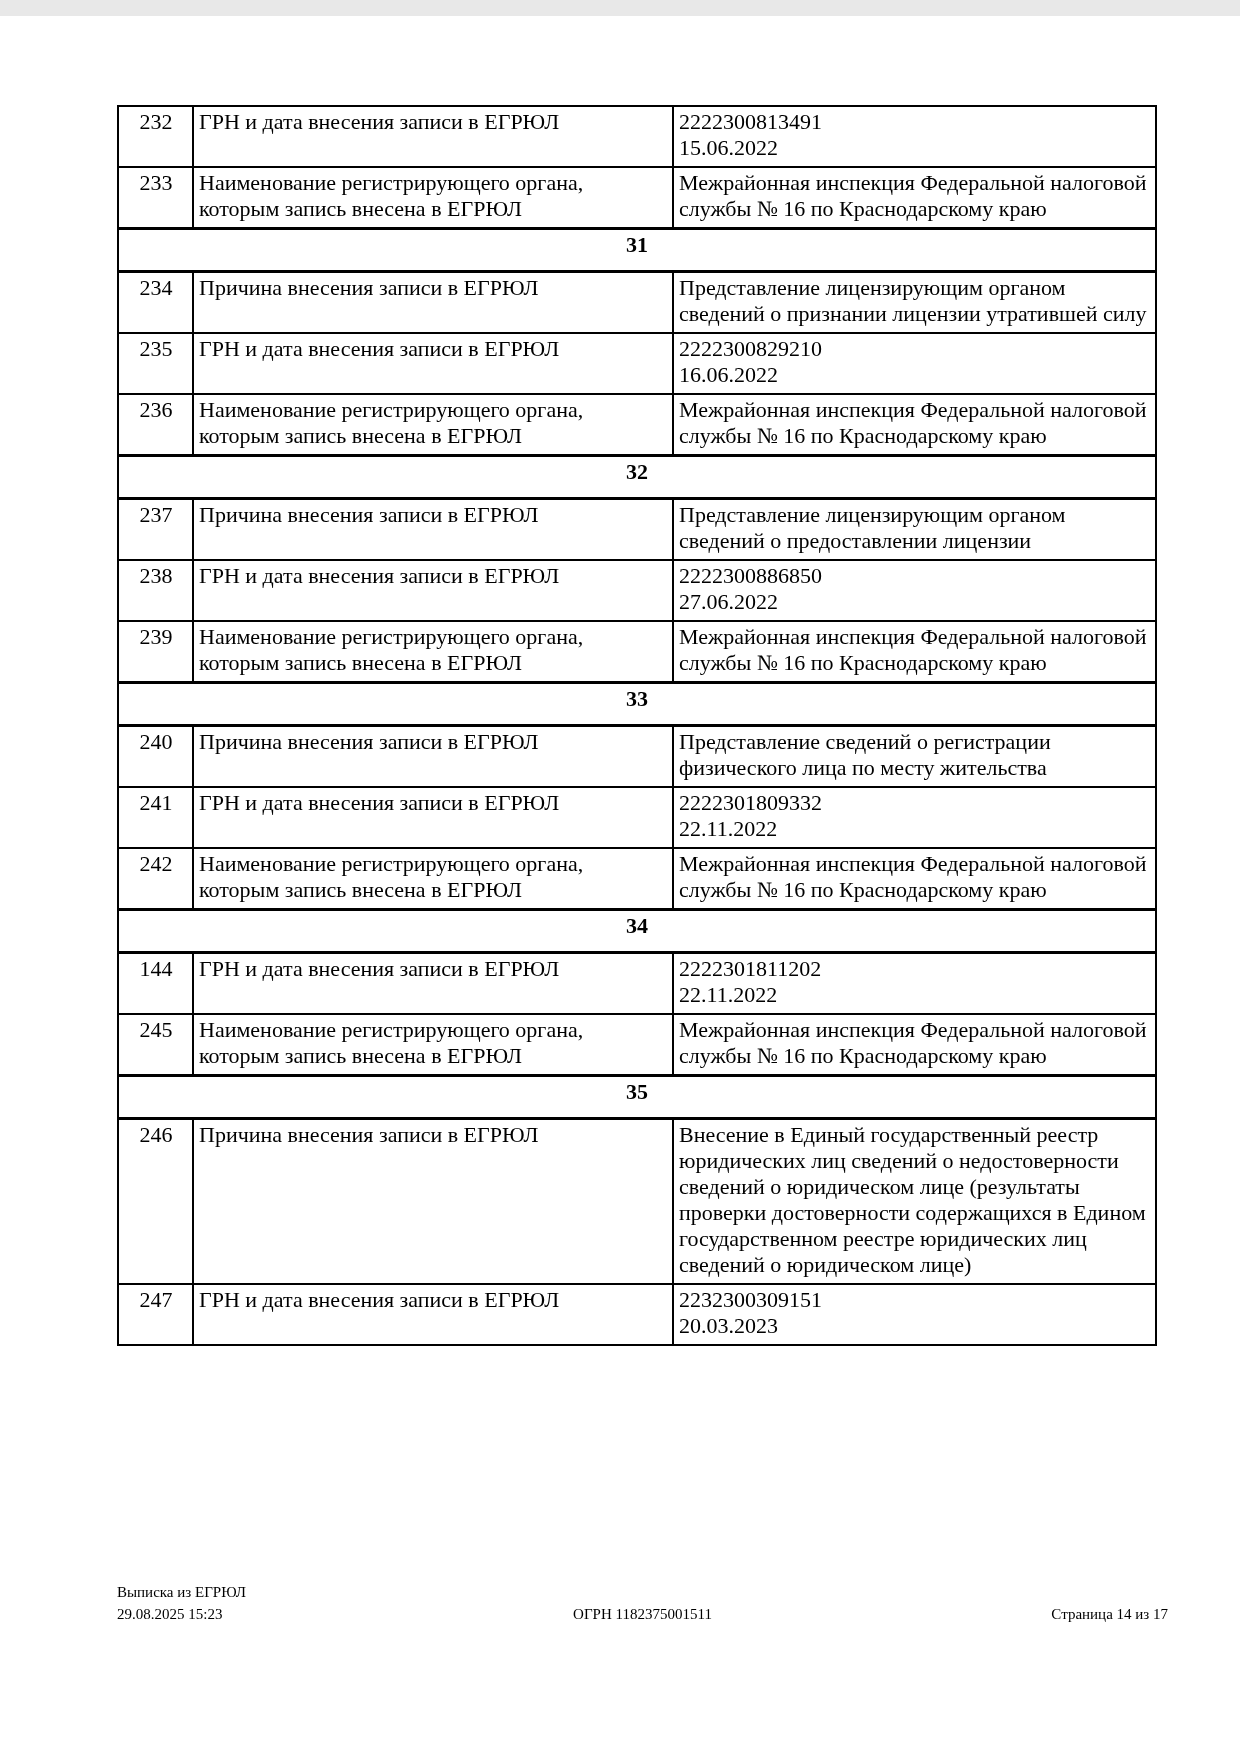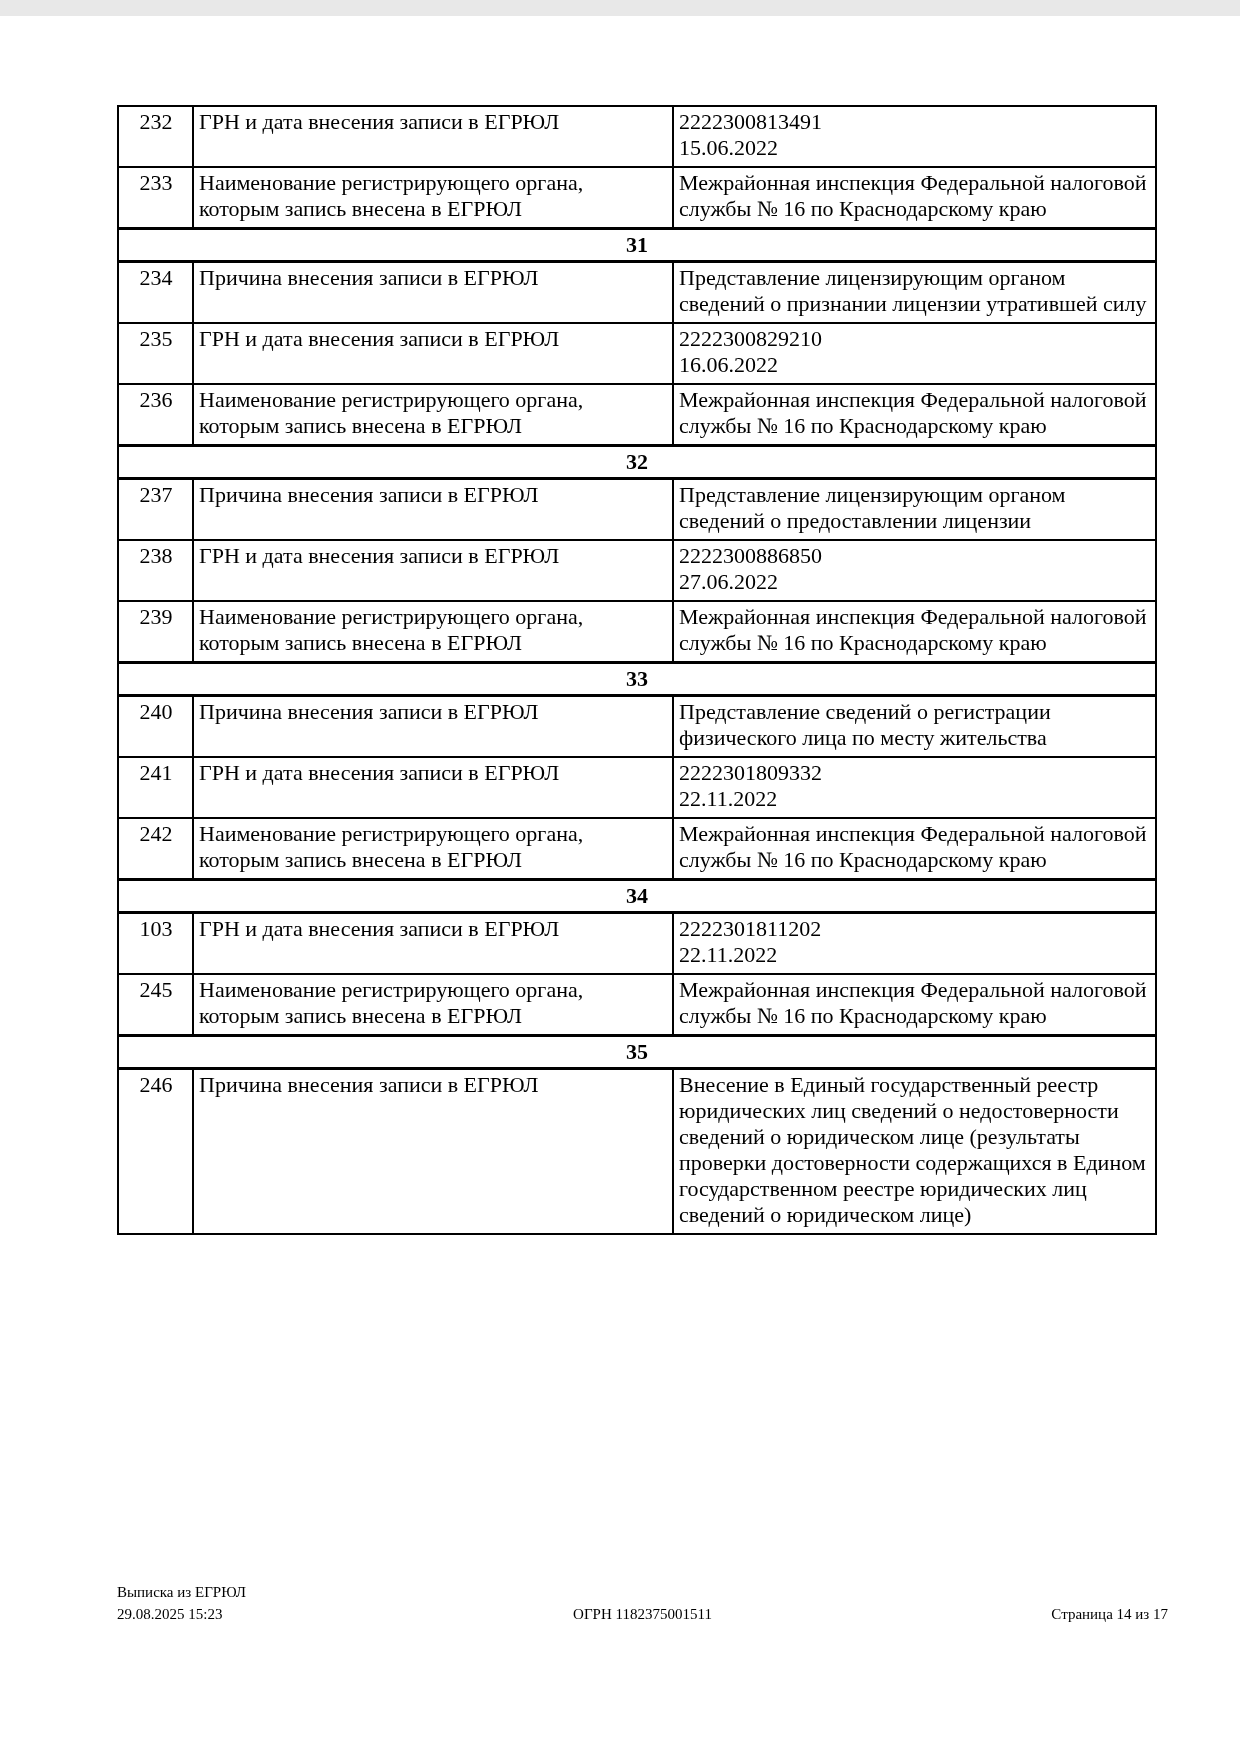--- a/index.html
+++ b/index.html
@@ -39,21 +39,21 @@
     padding-right: 2px;
   }
   td.value-cell {
     padding-right: 24px;
   }
   tr.section-row td {
     border-top: 3px solid #000000;
     border-bottom: 3px solid #000000;
     text-align: center;
     font-weight: bold;
-    padding: 2px 4px 2px 4px;
+    padding: 2px 4px 12px 4px;
   }
   .footer {
     position: absolute;
     left: 117px;
     top: 1565px;
     width: 1051px;
     height: 46px;
     font-size: 15px;
     line-height: 22px;
   }
@@ -188,21 +188,21 @@
             <div>Межрайонная инспекция Федеральной налоговой службы № 16 по Краснодарскому краю</div>
           </td>
     </tr>
 
     <tr class="section-row">
       <td colspan="3">34</td>
     </tr>
 
 
     <tr>
-      <td class="num-cell">103</td>
+      <td class="num-cell">144</td>
       <td class="label-cell">ГРН и дата внесения записи в ЕГРЮЛ</td>
       <td class="value-cell">
             <div>2222301811202</div>
             <div>22.11.2022</div>
           </td>
     </tr>
 
     <tr>
       <td class="num-cell">245</td>
       <td class="label-cell">Наименование регистрирующего органа, которым запись внесена в ЕГРЮЛ</td>
@@ -216,20 +216,28 @@
     </tr>
 
     <tr>
       <td class="num-cell">246</td>
       <td class="label-cell">Причина внесения записи в ЕГРЮЛ</td>
       <td class="value-cell">
             <div>Внесение в Единый государственный реестр юридических лиц сведений о недостоверности сведений о юридическом лице (результаты проверки достоверности содержащихся в Едином государственном реестре юридических лиц сведений о юридическом лице)</div>
           </td>
     </tr>
 
+    <tr>
+      <td class="num-cell">247</td>
+      <td class="label-cell">ГРН и дата внесения записи в ЕГРЮЛ</td>
+      <td class="value-cell">
+            <div>2232300309151</div>
+            <div>20.03.2023</div>
+          </td>
+    </tr>
 
   </tbody>
   </table>
 
   <div class="footer">
     <div class="footer-left">
       <div>Выписка из ЕГРЮЛ</div>
       <div>29.08.2025 15:23</div>
     </div>
     <div class="footer-center">ОГРН 1182375001511</div>

